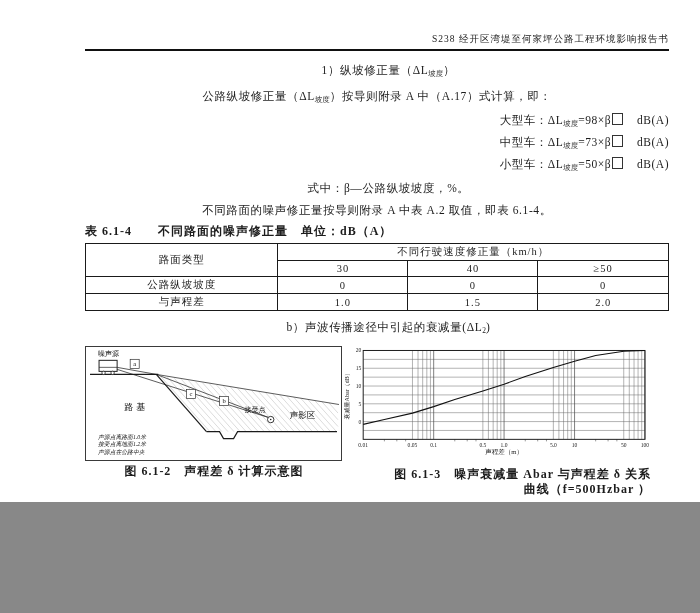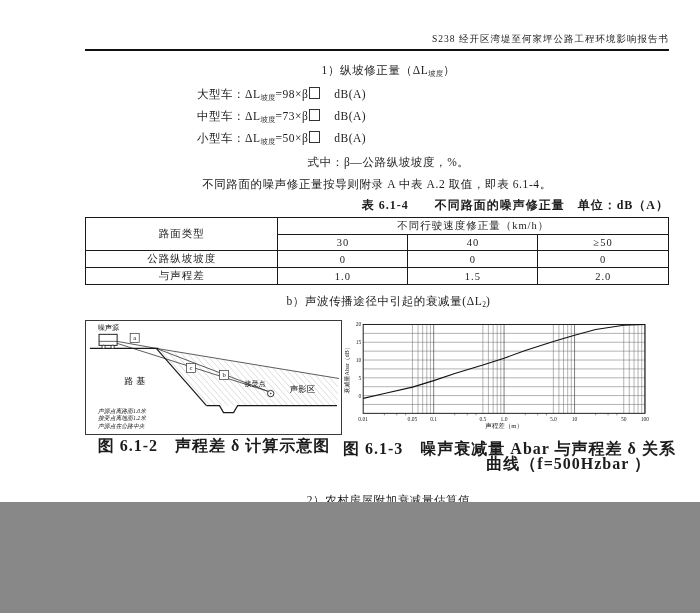--- a/index.html
+++ b/index.html
@@ -9,52 +9,53 @@
     overflow:hidden;margin:0 auto;
   }
   .content{position:absolute;left:85px;right:31px;top:33px;}
   .doc-header{
     text-align:right;font-size:9.5px;letter-spacing:1px;color:#222;
     padding-bottom:3px;border-bottom:2px solid #111;margin-bottom:8px;
   }
   .line{font-size:11.5px;line-height:22px;letter-spacing:0.6px;white-space:nowrap;text-align:center;}
   .indent{text-indent:2em;}
   .sub{font-size:7.5px;vertical-align:-2px;letter-spacing:0;}
-  .formulas{margin-left:112px;}
+  .formulas{margin-left:76px;text-align:right;}
   .formula{font-size:11.5px;line-height:18px;letter-spacing:0.5px;}
   .formula .unit{margin-left:12px;}
   .tofu{display:inline-block;width:9px;height:10px;border:1px solid #333;margin:0 2px 0 1px;vertical-align:-1px;}
-  .table-title{font-size:12px;font-weight:bold;text-align:right;letter-spacing:1px;line-height:17px;margin-top:2px;}
+  .table-title{font-size:12px;font-weight:bold;text-align:left;letter-spacing:1px;line-height:17px;margin-top:2px;}
   .dtable{width:100%;border-collapse:collapse;border:1.7px solid #1a1a1a;margin-top:3px;table-layout:fixed;}
   .dtable td{border:1px solid #1a1a1a;text-align:center;vertical-align:middle;
     font-size:10.5px;letter-spacing:1px;height:13px;padding:1px 2px;}
   .para{font-size:11.5px;line-height:19px;letter-spacing:0.8px;text-align:justify;text-indent:2em;}
   .spacer6{height:5px;}
   .figs{display:flex;gap:0;margin-top:4px;align-items:flex-start;}
   .figcol-left{width:258px;text-align:center;}
   .figcol-right{width:308px;text-align:right;}
   .fig-frame{border:1.5px solid #3a3a3a;display:block;background:#fff;}
-  .caption{font-size:16px;font-weight:bold;letter-spacing:1px;line-height:15px;margin-top:3px;white-space:nowrap;}
+  .caption{font-size:12px;font-weight:bold;letter-spacing:1px;line-height:15px;margin-top:3px;white-space:nowrap;}
   .caption.cont{margin-top:0;}
   .after-figs{margin-top:18px;}
   .footer{position:absolute;left:0;right:0;top:568px;text-align:center;font-size:10.5px;color:#222;}
   svg text{font-family:"Liberation Serif","DejaVu Serif",serif;}
 </style>
 </head>
 <body>
 
 <div class="page">
   <div class="content">
 
     <div class="doc-header">
       <span>S238 经开区湾堤至何家坪公路工程环境影响报告书</span>
     </div>
 
     <div class="line indent"><span>1）纵坡修正量（ΔL</span><span class="sub">坡度</span><span>）</span></div>
 
+    <div class="line"><span>公路纵坡修正量（ΔL</span><span class="sub">坡度</span><span>）按导则附录 A 中（A.17）式计算，即：</span></div>
 
     <div class="formulas">
       <div class="formula"><span>大型车：</span><span>ΔL</span><span class="sub">坡度</span><span>=98×β</span><span class="tofu"></span><span class="unit">dB(A)</span></div>
       <div class="formula"><span>中型车：</span><span>ΔL</span><span class="sub">坡度</span><span>=73×β</span><span class="tofu"></span><span class="unit">dB(A)</span></div>
       <div class="formula"><span>小型车：</span><span>ΔL</span><span class="sub">坡度</span><span>=50×β</span><span class="tofu"></span><span class="unit">dB(A)</span></div>
     </div>
 
     <div class="line indent">式中：β—公路纵坡坡度，%。</div>
 
 

